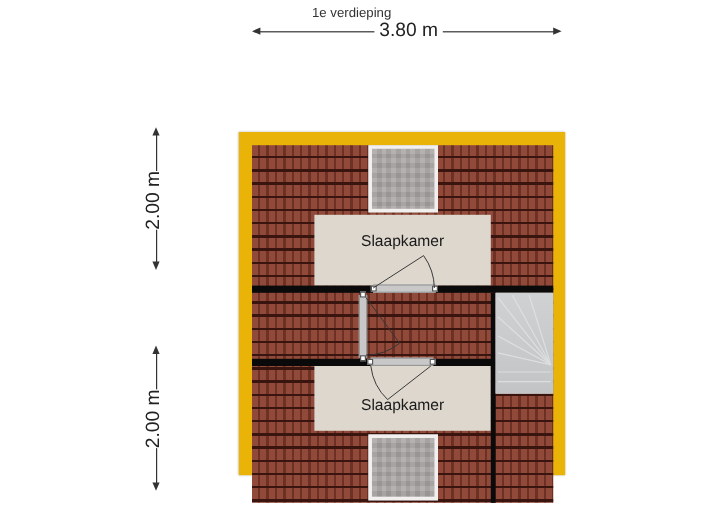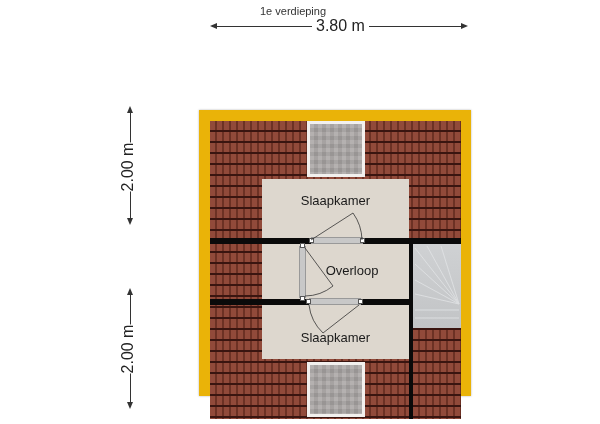--- a/index.html
+++ b/index.html
@@ -55,23 +55,20 @@
   <div class="abs tiles" style="left:11px;top:11px;width:251px;height:298px;"></div>
 
   <div class="abs skylight" style="left:108px;top:11px;width:58px;height:56px;"></div>
 
   <div class="abs room" style="left:63px;top:69px;width:147px;height:59px;">
     <div class="abs room-label" style="left:0;top:14px;width:147px;">Slaapkamer</div>
   </div>
 
   <div class="wall abs" style="left:11px;top:128px;width:251px;height:6px;"></div>
 
-  <div class="abs room" style="left:63px;top:134px;width:147px;height:55px;">
-    <div class="abs room-label" style="left:20px;top:19px;width:140px;">Overloop</div>
-  </div>
 
   <div class="wall abs" style="left:11px;top:189px;width:205px;height:6px;"></div>
 
   <div class="abs room" style="left:63px;top:195px;width:147px;height:54px;">
     <div class="abs room-label" style="left:0;top:25px;width:147px;">Slaapkamer</div>
   </div>
 
   <div class="wall abs" style="left:210px;top:134px;width:4px;height:175px;"></div>
 
   <div class="abs stairs" style="left:214px;top:134px;width:48px;height:84px;">

